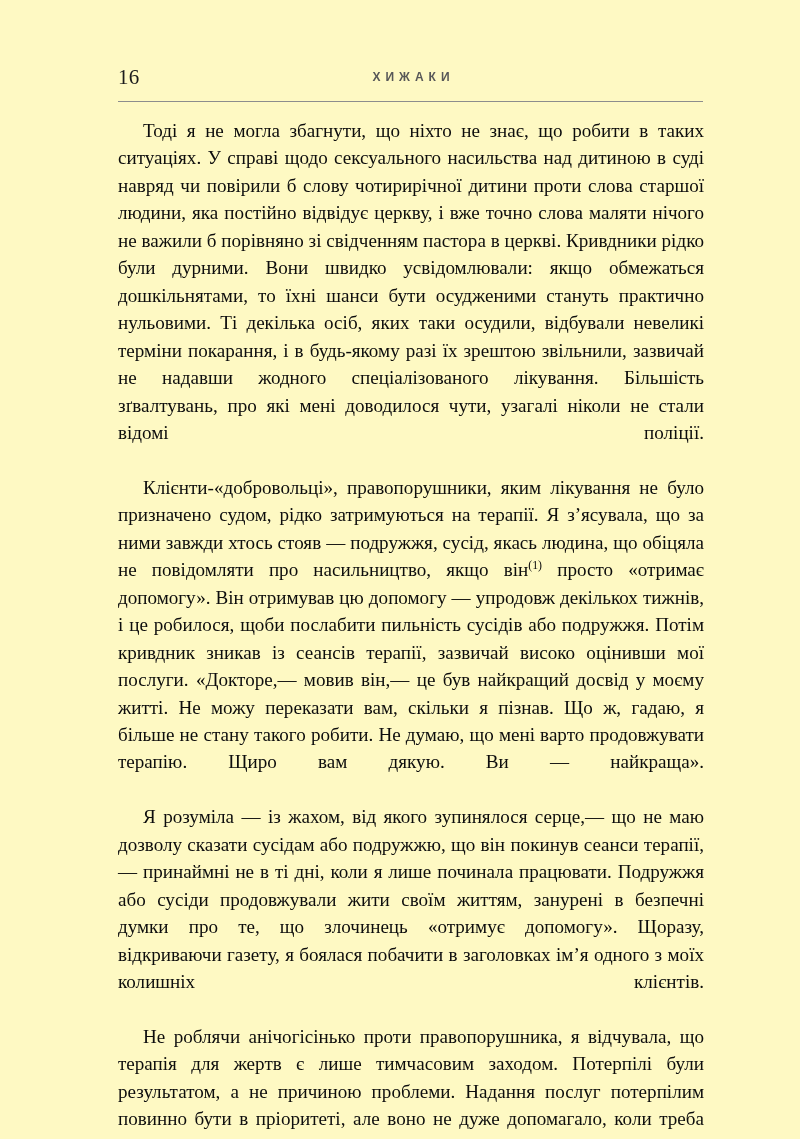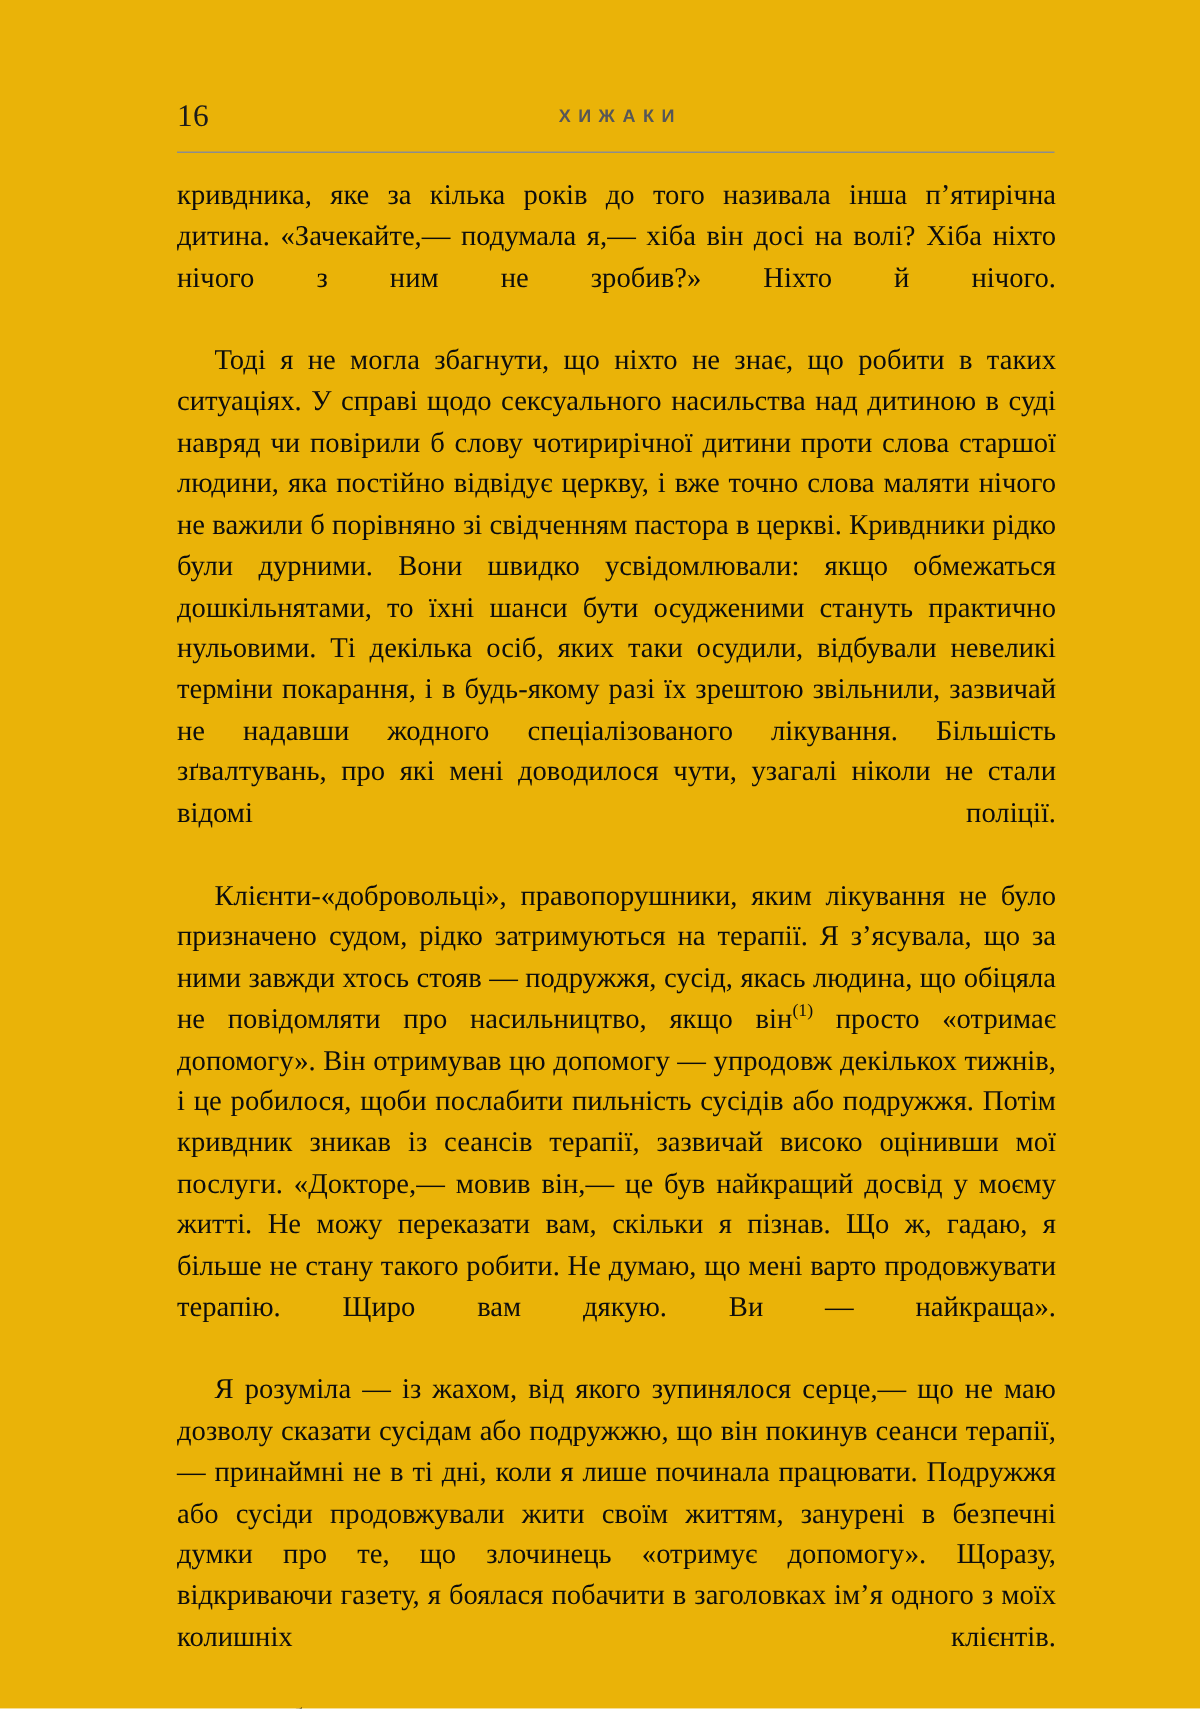--- a/index.html
+++ b/index.html
@@ -14,21 +14,21 @@
     overflow: hidden;
     font-family: "Liberation Serif", "DejaVu Serif", serif;
     color: #000000;
     -webkit-font-smoothing: antialiased;
   }
 
   .page {
     position: relative;
     width: 800px;
     height: 1139px;
-    background: #eab308;
+    background: #fef9c3;
     box-sizing: border-box;
   }
 
   
   .running-head {
     position: absolute;
     left: 118px;
     top: 64px;
     width: 586px;
     height: 36px;
@@ -114,21 +114,20 @@
 
   <div class="running-head">
     <span class="folio">16</span>
     <div class="head-title">ХИЖАКИ</div>
   </div>
 
   <div class="head-rule"></div>
 
   <div class="body-text">
 
-    <p class="first">кривдника, яке за кілька років до того називала інша п’ятирічна дитина. «Зачекайте,— подумала я,— хіба він досі на волі? Хіба ніхто нічого з ним не зробив?» Ніхто й нічого.</p>
 
     <p>Тоді я не могла збагнути, що ніхто не знає, що робити в таких ситуаціях. У справі щодо сексуального насильства над дитиною в суді навряд чи повірили б слову чотирирічної дитини проти слова старшої людини, яка постійно відвідує церкву, і вже точно слова маляти нічого не важили б порівняно зі свідченням пастора в церкві. Кривдники рідко були дурними. Вони швидко усвідомлювали: якщо обмежаться дошкільнятами, то їхні шанси бути осудженими стануть практично нульовими. Ті декілька осіб, яких таки осудили, відбували невеликі терміни покарання, і в будь-якому разі їх зрештою звільнили, зазвичай не надавши жодного спеціалізованого лікування. Більшість зґвалтувань, про які мені доводилося чути, узагалі ніколи не стали відомі поліції.</p>
 
     <p><span>Клієнти-«добровольці», правопорушники, яким лікування не було призначено судом, рідко затримуються на терапії. Я з’ясувала, що за ними завжди хтось стояв — подружжя, сусід, якась людина, що обіцяла не повідомляти про насильництво, якщо він</span><sup class="fn">(1)</sup><span> просто «отримає допомогу». Він отримував цю допомогу — упродовж декількох тижнів, і це робилося, щоби послабити пильність сусідів або подружжя. Потім кривдник зникав із сеансів терапії, зазвичай високо оцінивши мої послуги. «Докторе,— мовив він,— це був найкращий досвід у моєму житті. Не можу переказати вам, скільки я пізнав. Що ж, гадаю, я більше не стану такого робити. Не думаю, що мені варто продовжувати терапію. Щиро вам дякую. Ви — найкраща».</span></p>
 
     <p>Я розуміла — із жахом, від якого зупинялося серце,— що не маю дозволу сказати сусідам або подружжю, що він покинув сеанси терапії,— принаймні не в ті дні, коли я лише починала працювати. Подружжя або сусіди продовжували жити своїм життям, занурені в безпечні думки про те, що злочинець «отримує допомогу». Щоразу, відкриваючи газету, я боялася побачити в заголовках ім’я одного з моїх колишніх клієнтів.</p>
 
     <p>Не роблячи анічогісінько проти правопорушника, я відчувала, що терапія для жертв є лише тимчасовим заходом. Потерпілі були результатом, а не причиною проблеми. Надання послуг потерпілим повинно бути в пріоритеті, але воно не дуже допомагало, коли треба зменшити шанси, що іншій дитині або дорослій людині буде завдано шкоди.</p>
 
   </div>

